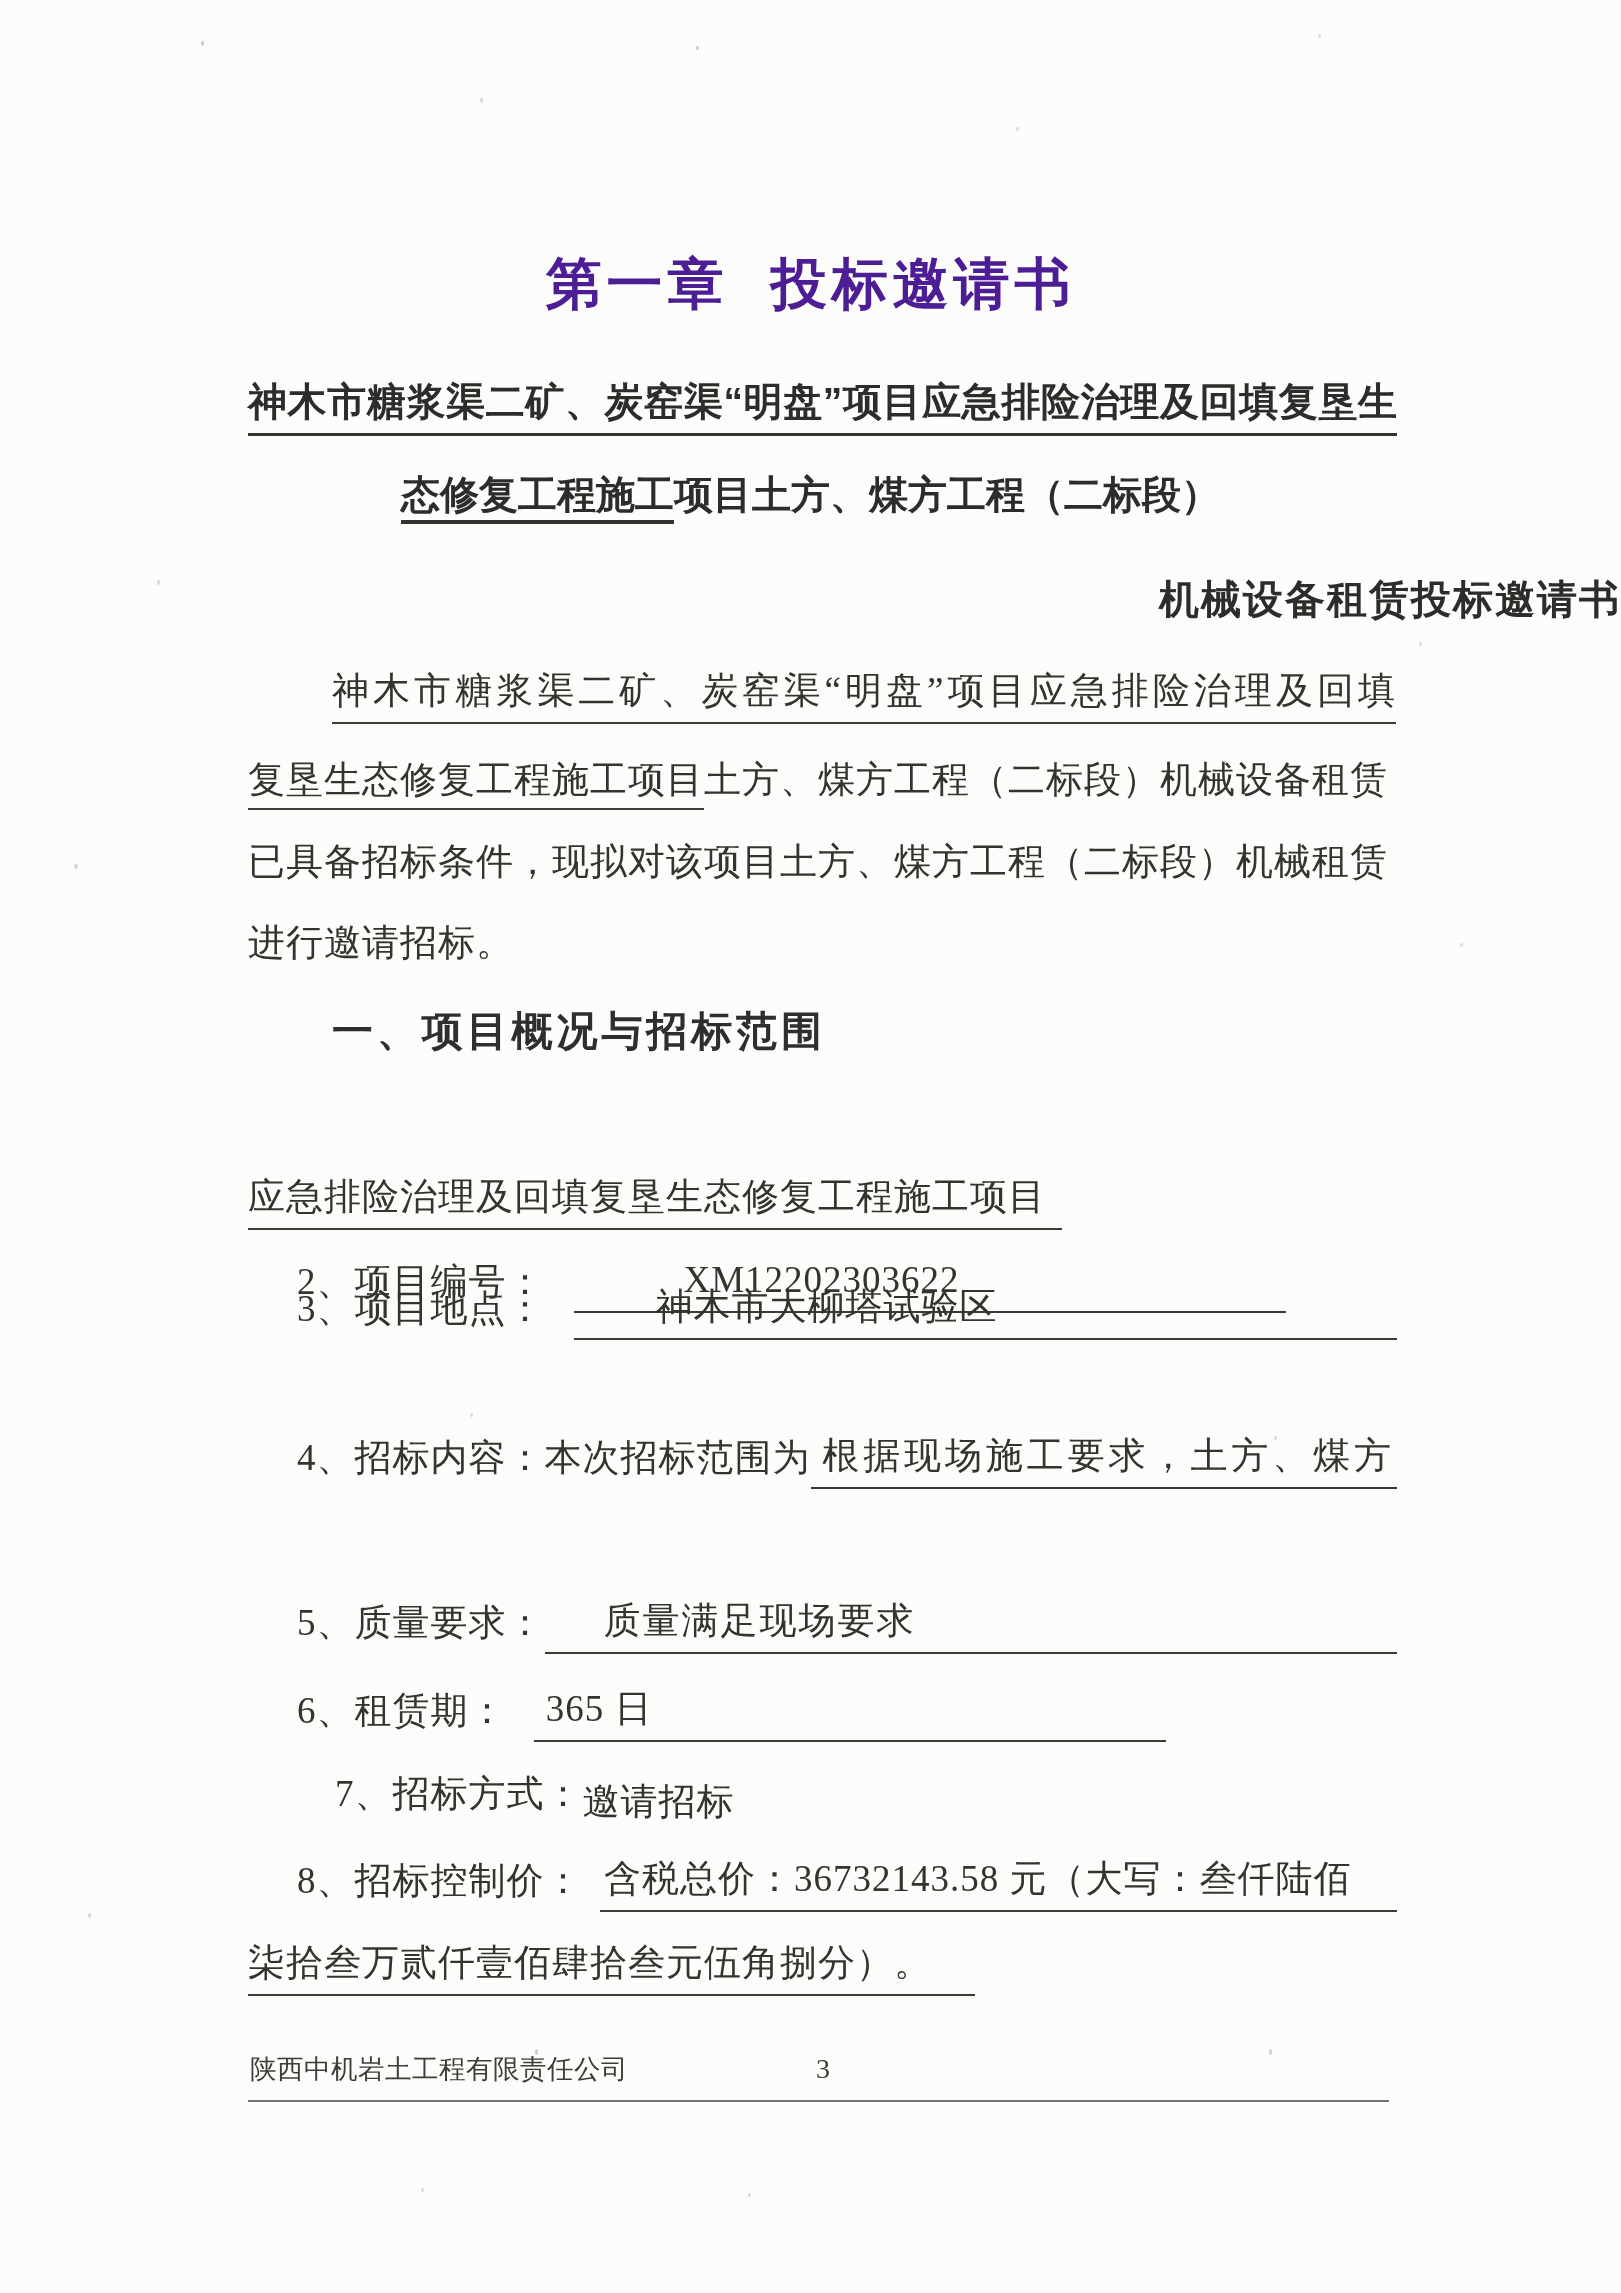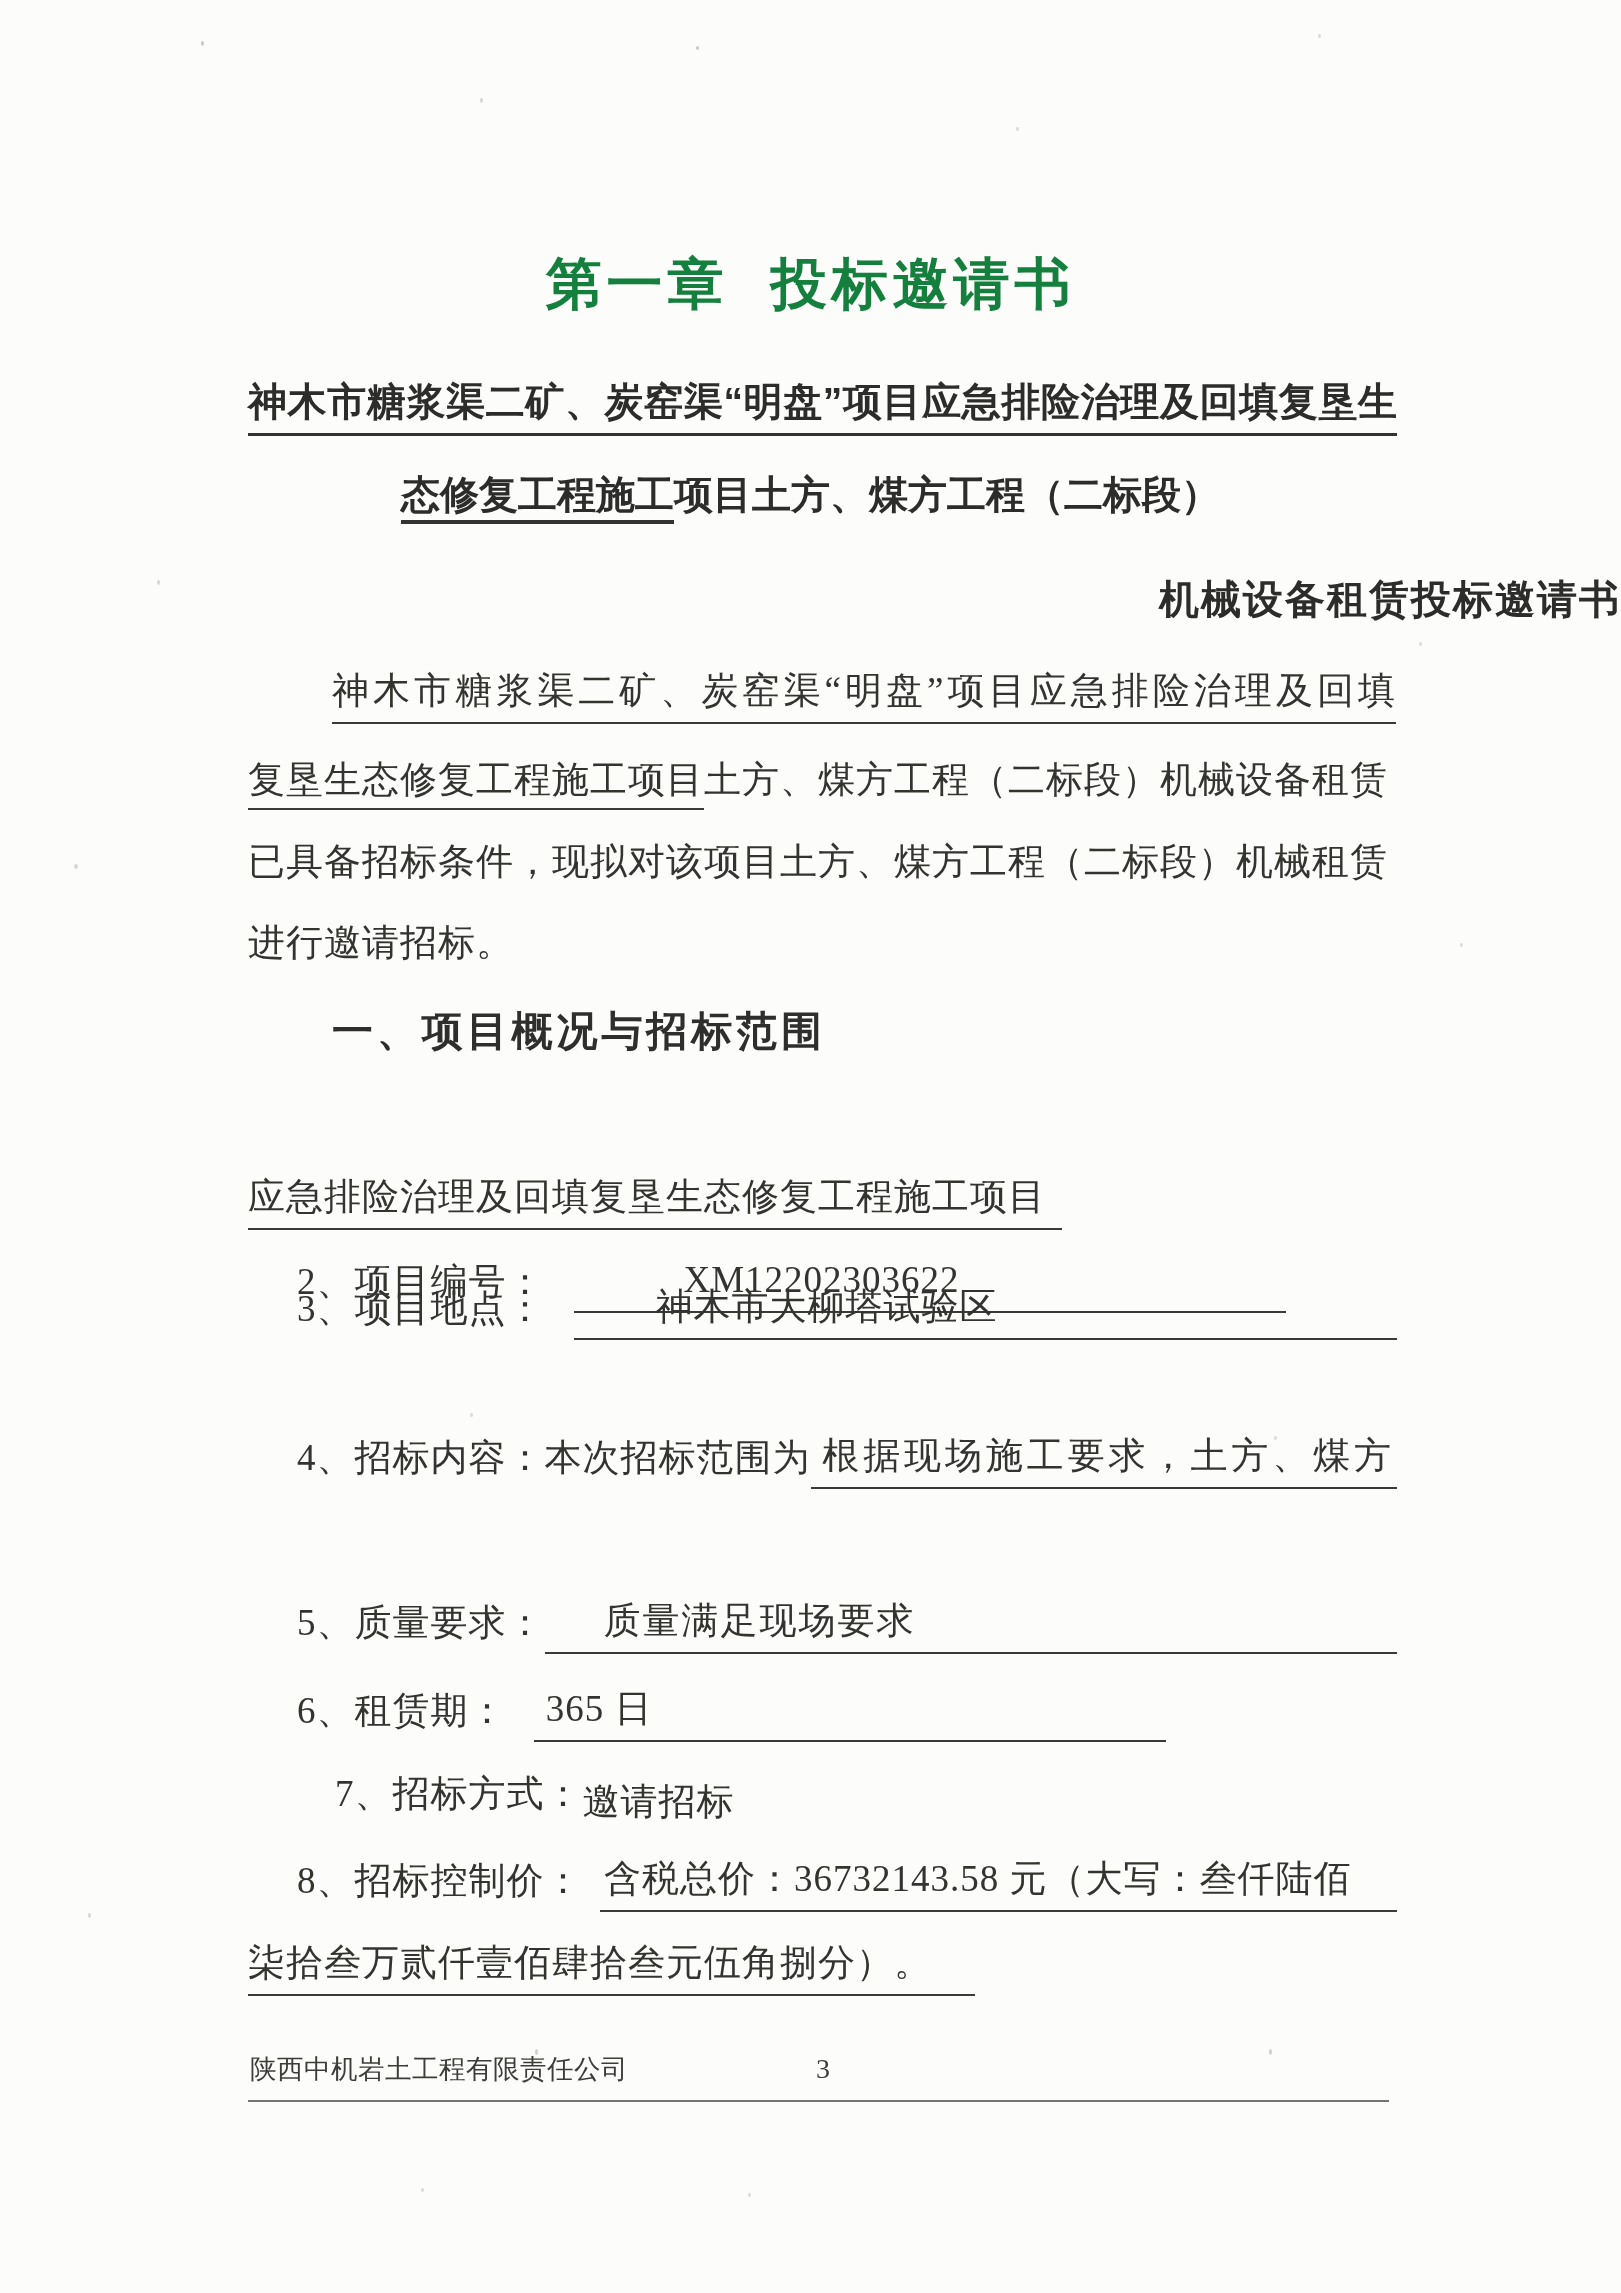--- a/index.html
+++ b/index.html
@@ -24,21 +24,21 @@
     color:#33332f;
   }
   
   .chapter{
     top:249px;left:0;width:100%;
     text-align:center;
     font-size:56px;
     font-weight:700;
     letter-spacing:4.9px;
     word-spacing:23.5px;
-    color:#15803d;
+    color:#4c1d95;
   }
   
   .blackhead{
     font-family:"Liberation Sans", sans-serif;
     font-weight:700;
     color:#2c2c2a;
     font-size:39px;
     letter-spacing:0px;
   }
   .h1line{

